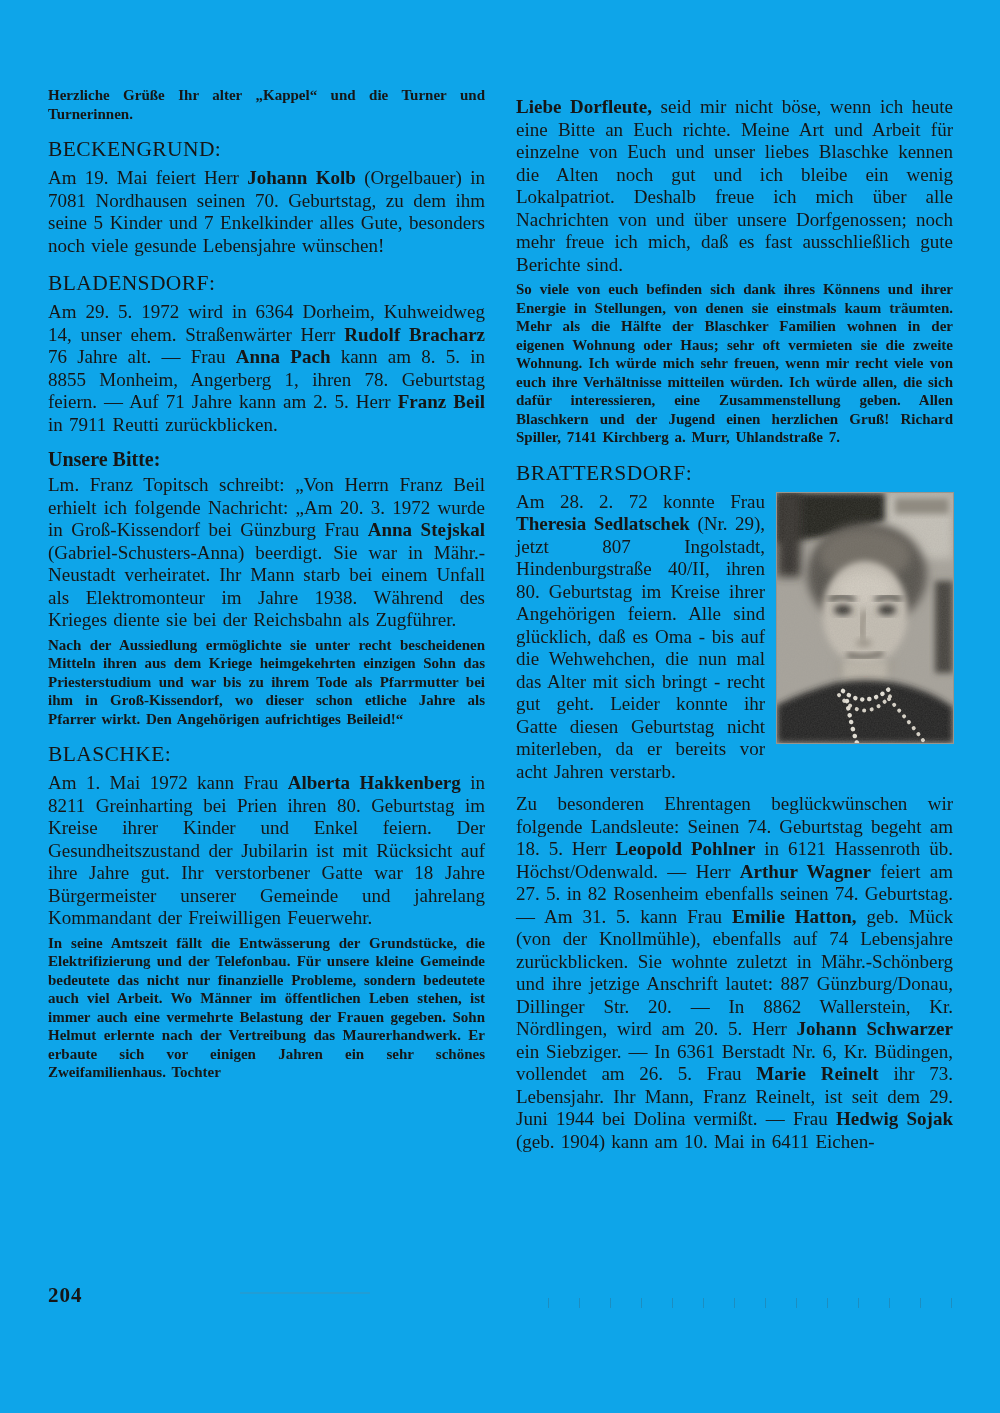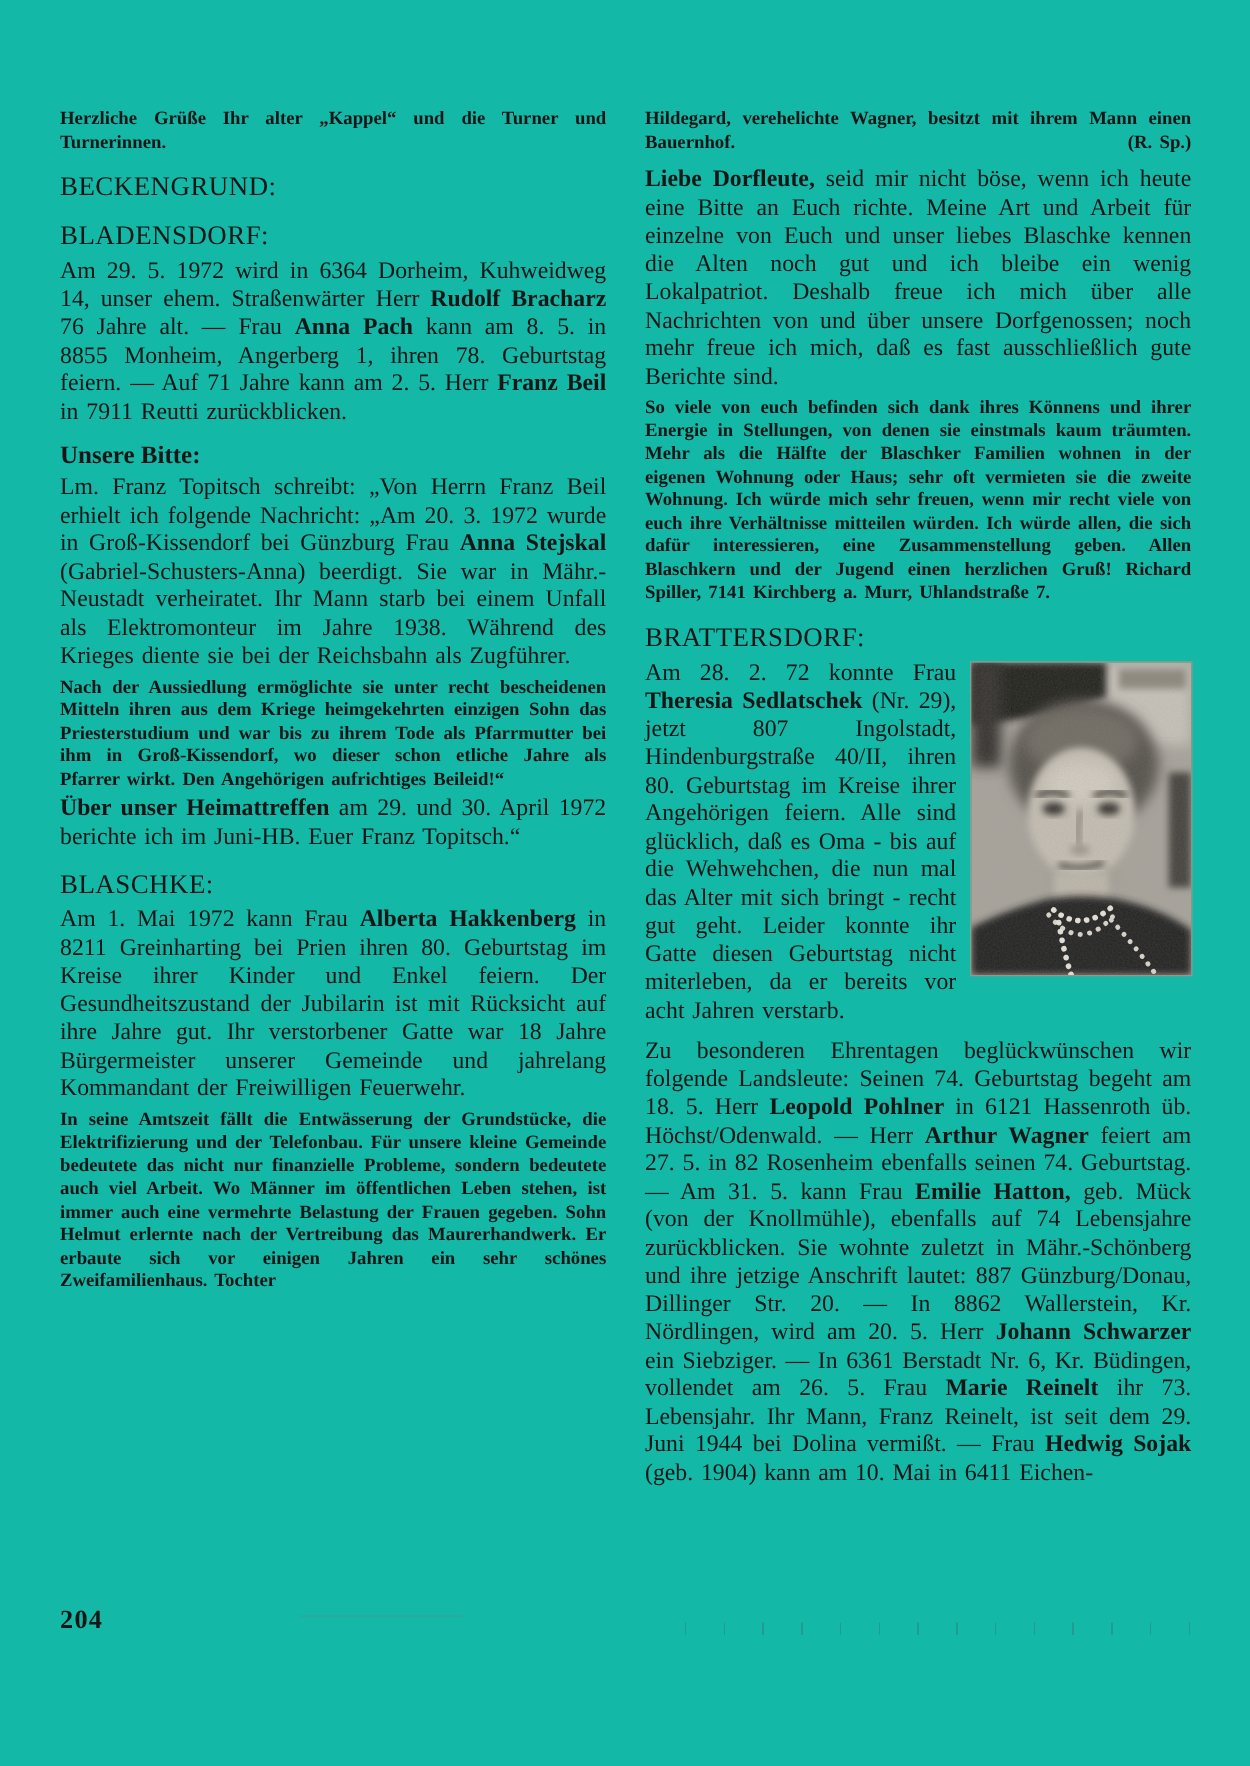--- a/index.html
+++ b/index.html
@@ -1,19 +1,19 @@
 <!DOCTYPE html>
 <html lang="de"><head>
 <meta charset="utf-8">
 <style>
   html,body{margin:0;padding:0;background:#6e6e6e;}
   .page{
     position:relative;
     width:1000px;height:1413px;
-    background:#14b8a6;
+    background:#0ea5e9;
     font-family:"Liberation Serif","DejaVu Serif",serif;
     color:#161616;
     overflow:hidden;
     margin:0 auto;
   }
   .col{position:absolute;top:86px;width:437px;}
   .col-left{left:48px;}
   .col-right{left:516px;}
 
   .body-para{
@@ -66,39 +66,35 @@
 </style>
 </head>
 <body>
 
 <div class="page">
 
   <div class="col col-left">
     <p class="small-para"><span class="b">Herzliche Grüße Ihr alter „Kappel“ und die Turner und Turnerinnen.</span></p>
 
     <h2 class="heading">BECKENGRUND:</h2>
+    <p class="body-para"><span>Am 19. Mai feiert Herr </span><span class="b">Johann Kolb</span><span> (Orgelbauer) in 7081 Nordhausen seinen 70. Geburtstag, zu dem ihm seine 5 Kinder und 7 Enkelkinder alles Gute, besonders noch viele gesunde Lebensjahre wünschen!</span></p>
 
     <h2 class="heading">BLADENSDORF:</h2>
     <p class="body-para"><span>Am 29. 5. 1972 wird in 6364 Dorheim, Kuhweidweg 14, unser ehem. Straßenwärter Herr </span><span class="b">Rudolf Bracharz</span><span> 76 Jahre alt. — Frau </span><span class="b">Anna Pach</span><span> kann am 8. 5. in 8855 Monheim, Angerberg 1, ihren 78. Geburtstag feiern. — Auf 71 Jahre kann am 2. 5. Herr </span><span class="b">Franz Beil</span><span> in 7911 Reutti zurückblicken.</span></p>
 
     <h3 class="subheading mt">Unsere Bitte:</h3>
     <p class="body-para"><span>Lm. Franz Topitsch schreibt: „Von Herrn Franz Beil erhielt ich folgende Nachricht: „Am 20. 3. 1972 wurde in Groß-Kissendorf bei Günzburg Frau </span><span class="b">Anna Stejskal</span><span> (Gabriel-Schusters-Anna) beerdigt. Sie war in Mähr.-Neustadt verheiratet. Ihr Mann starb bei einem Unfall als Elektromonteur im Jahre 1938. Während des Krieges diente sie bei der Reichsbahn als Zugführer.</span></p>
     <p class="small-para"><span class="b">Nach der Aussiedlung ermöglichte sie unter recht bescheidenen Mitteln ihren aus dem Kriege heimgekehrten einzigen Sohn das Priesterstudium und war bis zu ihrem Tode als Pfarrmutter bei ihm in Groß-Kissendorf, wo dieser schon etliche Jahre als Pfarrer wirkt. Den Angehörigen aufrichtiges Beileid!“</span></p>
-    <p class="body-para"><span class="b">Über unser Heimattreffen</span><span> am 29. und 30. April 1972 berichte ich im Juni-HB. Euer Franz Topitsch.“</span></p>
 
     <h2 class="heading">BLASCHKE:</h2>
     <p class="body-para"><span>Am 1. Mai 1972 kann Frau </span><span class="b">Alberta Hakkenberg</span><span> in 8211 Greinharting bei Prien ihren 80. Geburtstag im Kreise ihrer Kinder und Enkel feiern. Der Gesundheitszustand der Jubilarin ist mit Rücksicht auf ihre Jahre gut. Ihr verstorbener Gatte war 18 Jahre Bürgermeister unserer Gemeinde und jahrelang Kommandant der Freiwilligen Feuerwehr.</span></p>
     <p class="small-para"><span class="b">In seine Amtszeit fällt die Entwässerung der Grundstücke, die Elektrifizierung und der Telefonbau. Für unsere kleine Gemeinde bedeutete das nicht nur finanzielle Probleme, sondern bedeutete auch viel Arbeit. Wo Männer im öffentlichen Leben stehen, ist immer auch eine vermehrte Belastung der Frauen gegeben. Sohn Helmut erlernte nach der Vertreibung das Maurerhandwerk. Er erbaute sich vor einigen Jahren ein sehr schönes Zweifamilienhaus. Tochter</span></p>
   </div>
 
   <div class="col col-right">
-    <p class="small-para attr-holder">
-      <span><span class="b">Hildegard, verehelichte Wagner, besitzt mit ihrem Mann einen Bauernhof.</span></span>
-      <span class="attribution">(R. Sp.)</span>
-    </p>
 
     <p class="body-para" style="margin-top:10px"><span class="b">Liebe Dorfleute,</span><span> seid mir nicht böse, wenn ich heute eine Bitte an Euch richte. Meine Art und Arbeit für einzelne von Euch und unser liebes Blaschke kennen die Alten noch gut und ich bleibe ein wenig Lokalpatriot. Deshalb freue ich mich über alle Nachrichten von und über unsere Dorfgenossen; noch mehr freue ich mich, daß es fast ausschließlich gute Berichte sind.</span></p>
     <p class="small-para"><span class="b">So viele von euch befinden sich dank ihres Könnens und ihrer Energie in Stellungen, von denen sie einstmals kaum träumten. Mehr als die Hälfte der Blaschker Familien wohnen in der eigenen Wohnung oder Haus; sehr oft vermieten sie die zweite Wohnung. Ich würde mich sehr freuen, wenn mir recht viele von euch ihre Verhältnisse mitteilen würden. Ich würde allen, die sich dafür interessieren, eine Zusammenstellung geben. Allen Blaschkern und der Jugend einen herzlichen Gruß! Richard Spiller, 7141 Kirchberg a. Murr, Uhlandstraße 7.</span></p>
 
     <h2 class="heading">BRATTERSDORF:</h2>
     <p class="body-para">
       <span class="photo-float">
         <svg width="176" height="250" viewBox="0 0 176 250" aria-hidden="true">
           <defs>
             <filter id="pb3" x="-30%" y="-30%" width="160%" height="160%">

